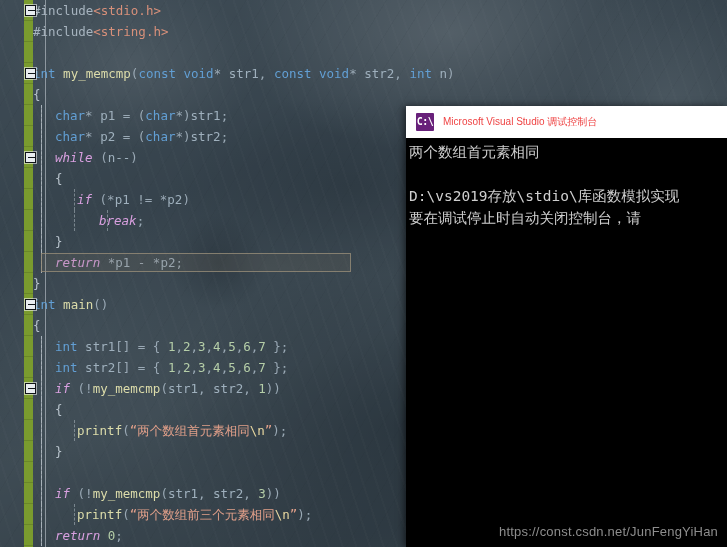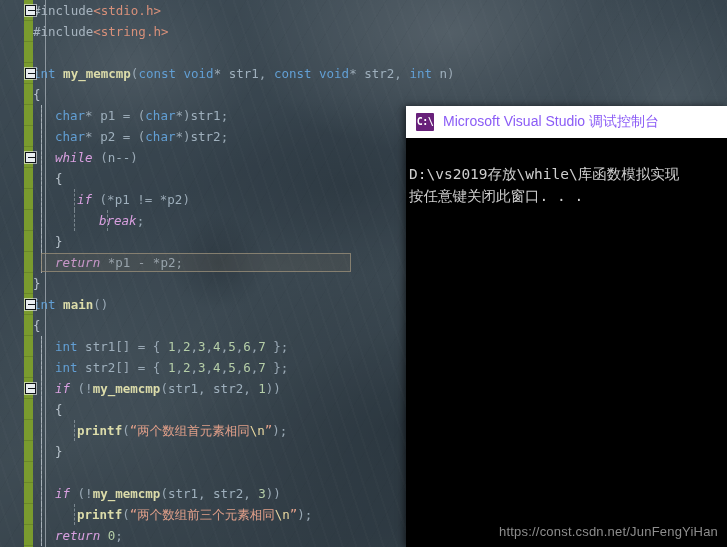--- a/index.html
+++ b/index.html
@@ -134,21 +134,21 @@
     position: absolute;
     left: 41px; top: 1px;
     width: 310px; height: 19px;
     border: 1px solid rgba(150,140,120,0.80);
     background: rgba(120,112,96,0.18);
   }
 
   
   .kw   { color: #629fd4; }            
   .kwc  { color: #d9a0e0; font-style: italic; }            
-  .fn   { color: #dcdcaa; font-weight: bold; }            
+  .fn   { color: #dcdcaa; }            
   .var  { color: #9fb0bd; text-align: right; }            
   .num  { color: #b5cea8; }            
   .str  { color: #e2a08a; }            
   .esc  { color: #e8d7a0; }            
   .pn   { color: #9aa9b5; }            
   .pre  { color: #a7b4bf; }            
   .inc  { color: #d7907a; }            
   .brc  { color: #b9c4cd; }            
 
   
@@ -182,22 +182,22 @@
   #vs-icon span {
     font-family: "DejaVu Sans Mono", monospace;
     font-size: 10px;
     font-weight: bold;
     color: #ffffff;
     letter-spacing: -0.5px;
     line-height: 1;
   }
   #console-title {
     font-family: "Liberation Sans", "DejaVu Sans", sans-serif;
-    font-size: 14px;
-    color: #8b5cf6;
+    font-size: 10px;
+    color: #ef4444;
     white-space: nowrap;
   }
   #console-body {
     padding: 3px 0 0 3px;
     font-family: "DejaVu Sans Mono", "Liberation Mono", monospace;
     font-size: 14.5px;
     line-height: 22px;
     color: #cfcfcf;
     white-space: pre;
     overflow: hidden;
@@ -261,18 +261,18 @@
     <div id="code"><div class="ln"><div class="fold"></div><span style="padding-left: 0px;"><span class="pre">#include</span><span class="inc">&lt;stdio.h&gt;</span></span></div><div class="ln"><span style="padding-left: 0px;"><span class="pre">#include</span><span class="inc">&lt;string.h&gt;</span></span></div><div class="ln"><span style="padding-left: 0px;"></span></div><div class="ln"><div class="fold"></div><span style="padding-left: 0px;"><span class="kw">int </span><span class="fn">my_memcmp</span><span class="pn">(</span><span class="kw">const void</span><span class="pn">* </span><span class="var">str1</span><span class="pn">, </span><span class="kw">const void</span><span class="pn">* </span><span class="var">str2</span><span class="pn">, </span><span class="kw">int </span><span class="var">n</span><span class="pn">)</span></span></div><div class="ln"><span style="padding-left: 0px;"><span class="brc">{</span></span></div><div class="ln"><div class="guide g1"></div><div class="brace-rail"></div><span style="padding-left: 22px;"><span class="kw">char</span><span class="pn">* </span><span class="var">p1</span><span class="pn"> = </span><span class="pn">(</span><span class="kw">char</span><span class="pn">*)</span><span class="var">str1</span><span class="pn">;</span></span></div><div class="ln"><div class="guide g1"></div><div class="brace-rail"></div><span style="padding-left: 22px;"><span class="kw">char</span><span class="pn">* </span><span class="var">p2</span><span class="pn"> = </span><span class="pn">(</span><span class="kw">char</span><span class="pn">*)</span><span class="var">str2</span><span class="pn">;</span></span></div><div class="ln"><div class="fold"></div><div class="guide g1"></div><div class="brace-rail"></div><span style="padding-left: 22px;"><span class="kwc">while</span><span class="pn"> (</span><span class="var">n--</span><span class="pn">)</span></span></div><div class="ln"><div class="guide g1"></div><div class="brace-rail"></div><span style="padding-left: 22px;"><span class="brc">{</span></span></div><div class="ln"><div class="guide g1"></div><div class="guide g2"></div><div class="brace-rail"></div><span style="padding-left: 44px;"><span class="kwc">if</span><span class="pn"> (*</span><span class="var">p1</span><span class="pn"> != *</span><span class="var">p2</span><span class="pn">)</span></span></div><div class="ln"><div class="guide g1"></div><div class="guide g2"></div><div class="guide g3"></div><div class="brace-rail"></div><span style="padding-left: 66px;"><span class="kwc">break</span><span class="pn">;</span></span></div><div class="ln"><div class="guide g1"></div><div class="brace-rail"></div><span style="padding-left: 22px;"><span class="brc">}</span></span></div><div class="ln"><div class="guide g1"></div><div class="brace-rail"></div><div class="cur-hl"></div><span style="padding-left: 22px;"><span class="kwc">return</span><span class="pn"> *</span><span class="var">p1</span><span class="pn"> - *</span><span class="var">p2</span><span class="pn">;</span></span></div><div class="ln"><span style="padding-left: 0px;"><span class="brc">}</span></span></div><div class="ln"><div class="fold"></div><span style="padding-left: 0px;"><span class="kw">int </span><span class="fn">main</span><span class="pn">()</span></span></div><div class="ln"><span style="padding-left: 0px;"><span class="brc">{</span></span></div><div class="ln"><div class="guide g1"></div><div class="brace-rail"></div><span style="padding-left: 22px;"><span class="kw">int </span><span class="var">str1</span><span class="pn">[] = { </span><span class="num">1</span><span class="pn">,</span><span class="num">2</span><span class="pn">,</span><span class="num">3</span><span class="pn">,</span><span class="num">4</span><span class="pn">,</span><span class="num">5</span><span class="pn">,</span><span class="num">6</span><span class="pn">,</span><span class="num">7</span><span class="pn"> };</span></span></div><div class="ln"><div class="guide g1"></div><div class="brace-rail"></div><span style="padding-left: 22px;"><span class="kw">int </span><span class="var">str2</span><span class="pn">[] = { </span><span class="num">1</span><span class="pn">,</span><span class="num">2</span><span class="pn">,</span><span class="num">3</span><span class="pn">,</span><span class="num">4</span><span class="pn">,</span><span class="num">5</span><span class="pn">,</span><span class="num">6</span><span class="pn">,</span><span class="num">7</span><span class="pn"> };</span></span></div><div class="ln"><div class="fold"></div><div class="guide g1"></div><div class="brace-rail"></div><span style="padding-left: 22px;"><span class="kwc">if</span><span class="pn"> (!</span><span class="fn">my_memcmp</span><span class="pn">(</span><span class="var">str1</span><span class="pn">, </span><span class="var">str2</span><span class="pn">, </span><span class="num">1</span><span class="pn">))</span></span></div><div class="ln"><div class="guide g1"></div><div class="brace-rail"></div><span style="padding-left: 22px;"><span class="brc">{</span></span></div><div class="ln"><div class="guide g1"></div><div class="guide g2"></div><div class="brace-rail"></div><span style="padding-left: 44px;"><span class="fn">printf</span><span class="pn">(</span><span class="str">“两个数组首元素相同</span><span class="esc">\n</span><span class="str">”</span><span class="pn">);</span></span></div><div class="ln"><div class="guide g1"></div><div class="brace-rail"></div><span style="padding-left: 22px;"><span class="brc">}</span></span></div><div class="ln"><div class="guide g1"></div><div class="brace-rail"></div><span style="padding-left: 22px;"></span></div><div class="ln"><div class="guide g1"></div><div class="brace-rail"></div><span style="padding-left: 22px;"><span class="kwc">if</span><span class="pn"> (!</span><span class="fn">my_memcmp</span><span class="pn">(</span><span class="var">str1</span><span class="pn">, </span><span class="var">str2</span><span class="pn">, </span><span class="num">3</span><span class="pn">))</span></span></div><div class="ln"><div class="guide g1"></div><div class="guide g2"></div><div class="brace-rail"></div><span style="padding-left: 44px;"><span class="fn">printf</span><span class="pn">(</span><span class="str">“两个数组前三个元素相同</span><span class="esc">\n</span><span class="str">”</span><span class="pn">);</span></span></div><div class="ln"><div class="guide g1"></div><div class="brace-rail"></div><span style="padding-left: 22px;"><span class="kwc">return</span><span class="pn"> </span><span class="num">0</span><span class="pn">;</span></span></div><div class="ln"></div></div>
   </div>
 
   <div id="console">
     <div id="console-titlebar">
       <div id="vs-icon">
         <span>C:\</span>
       </div>
       <div id="console-title">Microsoft Visual Studio 调试控制台</div>
     </div>
-    <div id="console-body"><div class="blank"></div><div>D:\vs2019存放\while\库函数模拟实现</div><div>按任意键关闭此窗口. . .</div></div>
+    <div id="console-body"><div>两个数组首元素相同</div><div class="blank"></div><div>D:\vs2019存放\stdio\库函数模拟实现</div><div>要在调试停止时自动关闭控制台，请</div></div>
   </div>
 
   <div id="watermark">https://const.csdn.net/JunFengYiHan</div>
 
 </div>
 
 </body></html>

